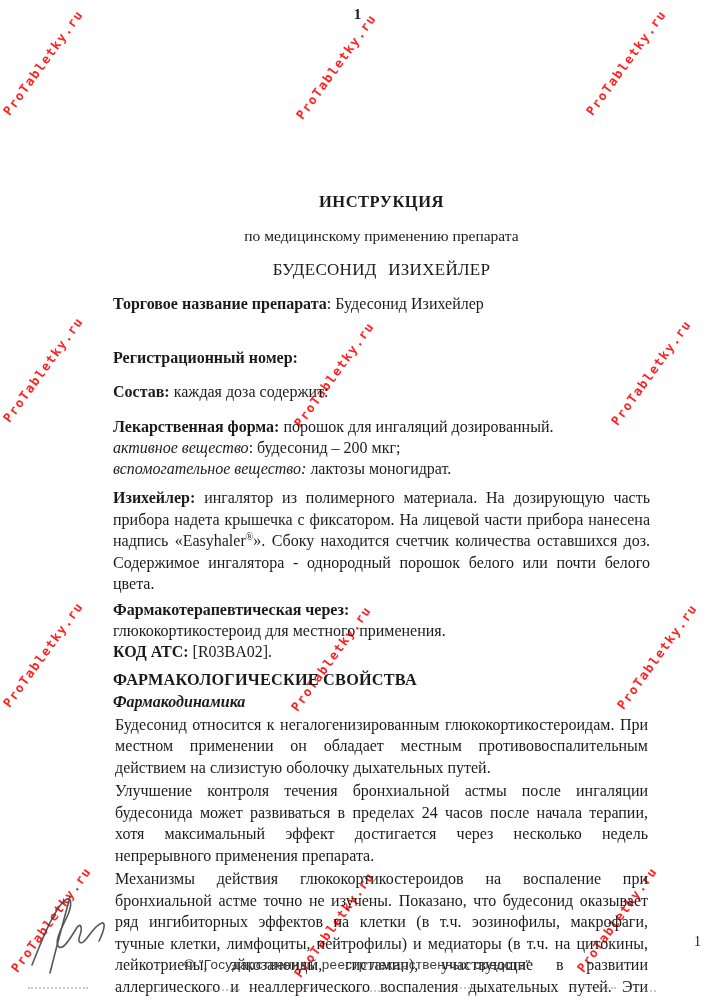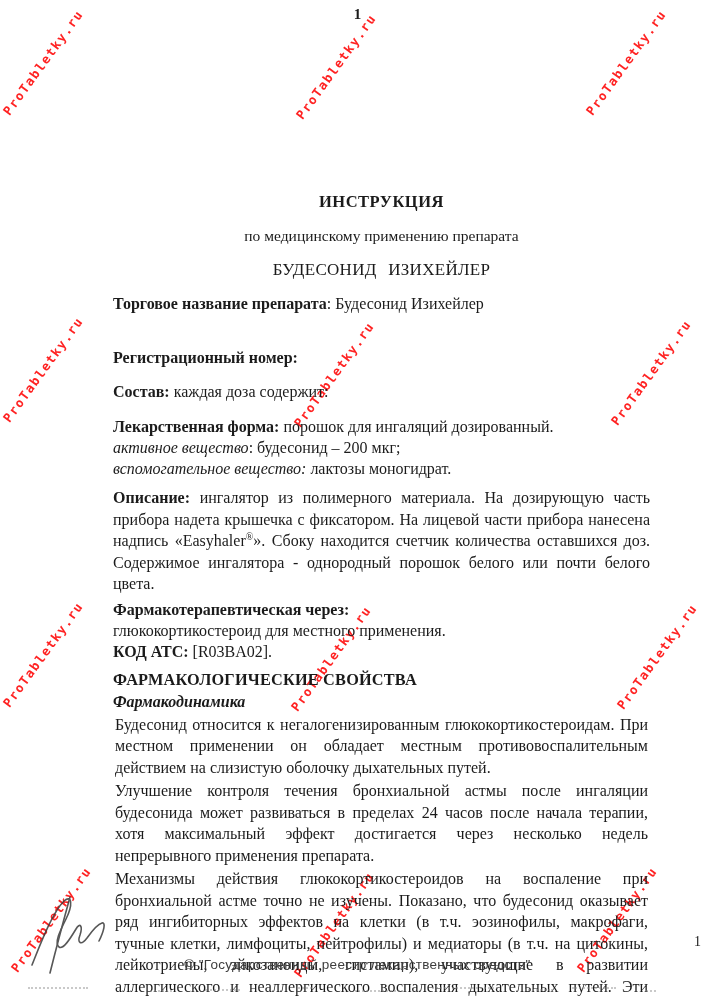--- a/index.html
+++ b/index.html
@@ -104,21 +104,21 @@
 
     <p class="row first"><span class="b">Регистрационный номер:</span></p>
 
 
     <p class="row"><span class="b">Состав:</span><span> каждая доза содержит:</span></p>
 
     <p class="row"><span class="b">Лекарственная форма:</span><span> порошок для ингаляций дозированный.</span></p>
     <p class="tight"><span class="i">активное вещество</span><span>: будесонид – 200 мкг;</span></p>
     <p class="tight"><span class="i">вспомогательное вещество:</span><span> лактозы моногидрат.</span></p>
 
-    <p class="row desc j"><span class="b">Описание:</span><span> ингалятор из полимерного материала. На дозирующую часть прибора надета крышечка с фиксатором. На лицевой части прибора нанесена надпись «Easyhaler</span><sup>®</sup><span>». Сбоку находится счетчик количества оставшихся доз. Содержимое ингалятора - однородный порошок белого или почти белого цвета.</span></p>
+    <p class="row desc j"><span class="b">Изихейлер:</span><span> ингалятор из полимерного материала. На дозирующую часть прибора надета крышечка с фиксатором. На лицевой части прибора нанесена надпись «Easyhaler</span><sup>®</sup><span>». Сбоку находится счетчик количества оставшихся доз. Содержимое ингалятора - однородный порошок белого или почти белого цвета.</span></p>
 
     <p class="row group"><span class="b">Фармакотерапевтическая через:</span></p>
     <p class="tight">глюкокортикостероид для местного применения.</p>
     <p class="tight"><span class="b">КОД АТС:</span><span> [R03BA02].</span></p>
 
     <p class="row props-heading b">ФАРМАКОЛОГИЧЕСКИЕ СВОЙСТВА</p>
     <p class="tight b i">Фармакодинамика</p>
 
     <p class="para j">Будесонид относится к негалогенизированным глюкокортикостероидам. При местном применении он обладает местным противовоспалительным действием на слизистую оболочку дыхательных путей.</p>
     <p class="para j">Улучшение контроля течения бронхиальной астмы после ингаляции будесонида может развиваться в пределах 24 часов после начала терапии, хотя максимальный эффект достигается через несколько недель непрерывного применения препарата.</p>

